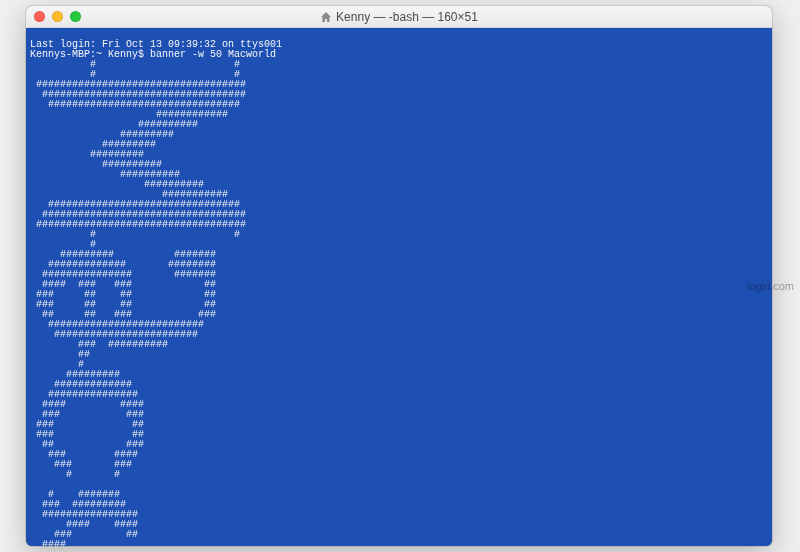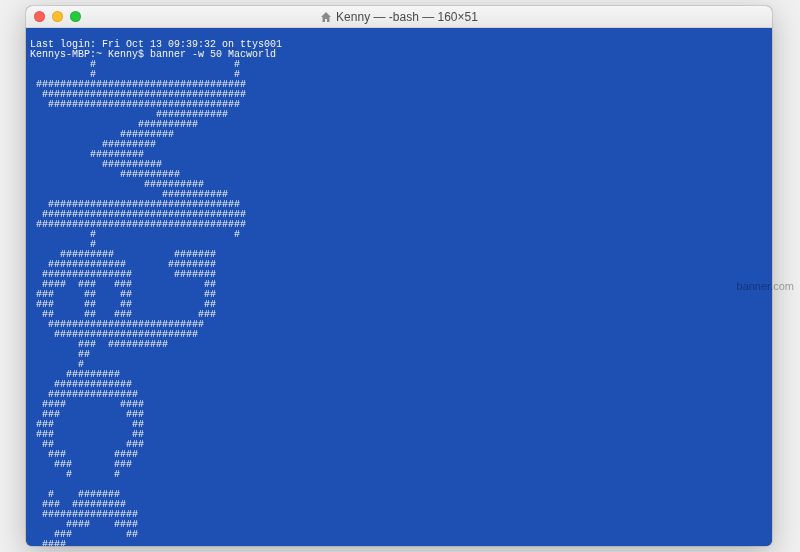--- a/index.html
+++ b/index.html
@@ -155,13 +155,13 @@
       ####    ####
     ###         ##
   ####
  ###
  ##
    ##############
   ###############
   ################</span></div>
 </div>
 
-<div class="watermark">banner.com</div>
+<div class="watermark">login.com</div>
 
 </body></html>

